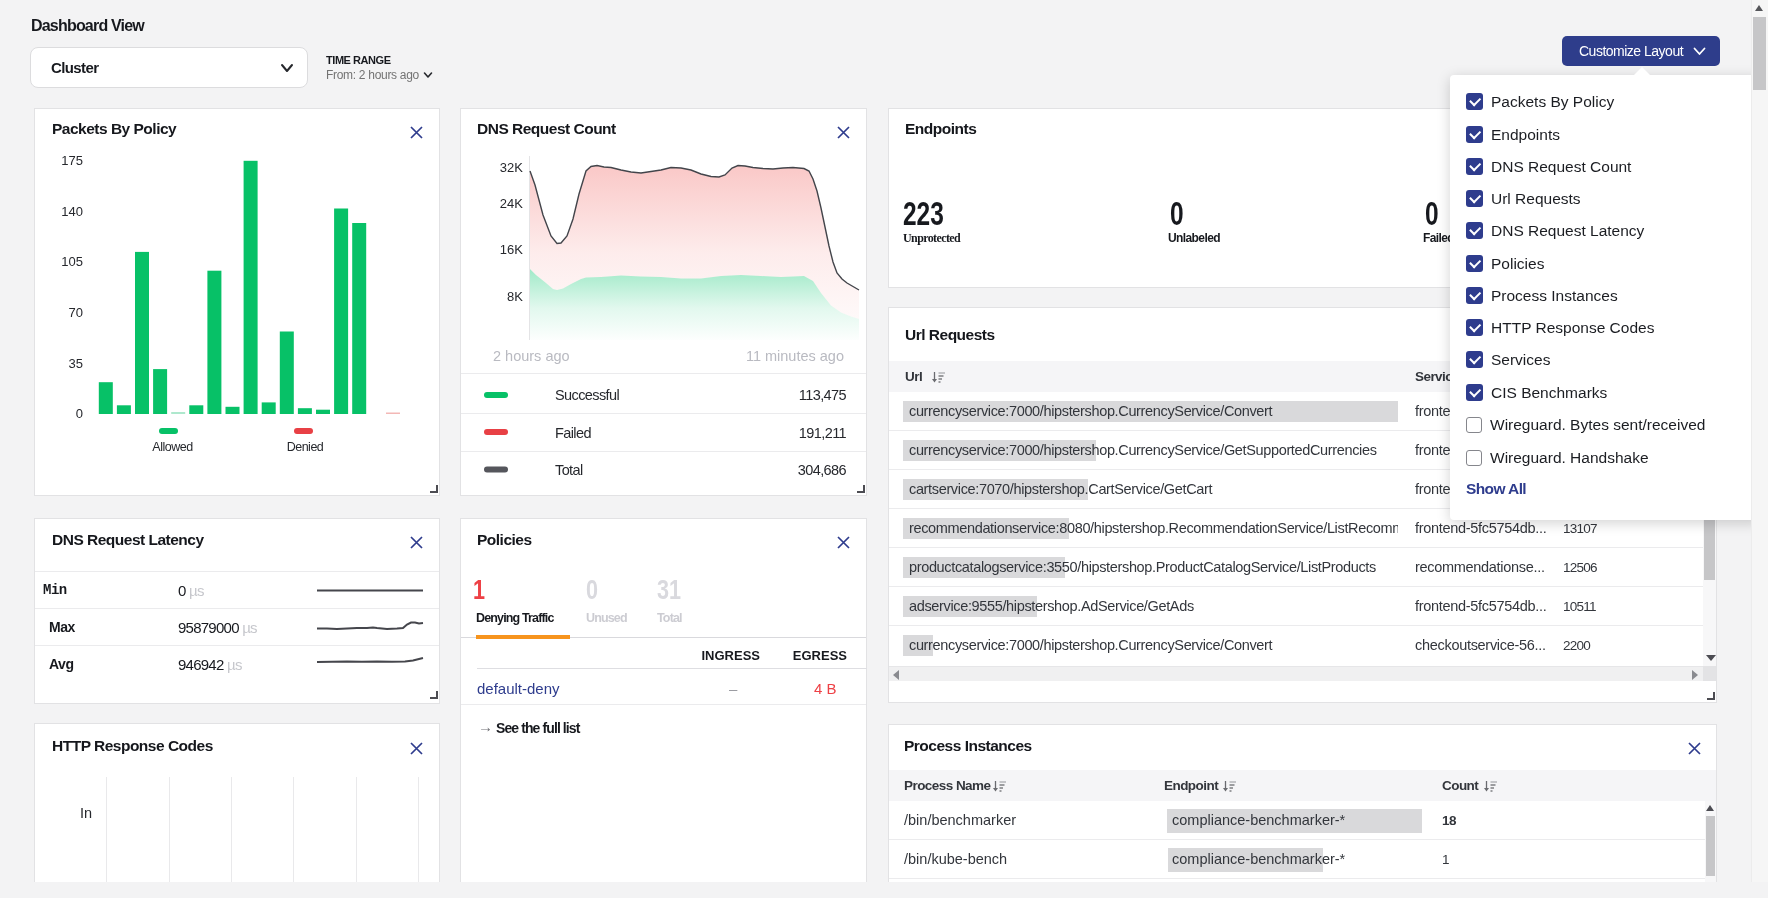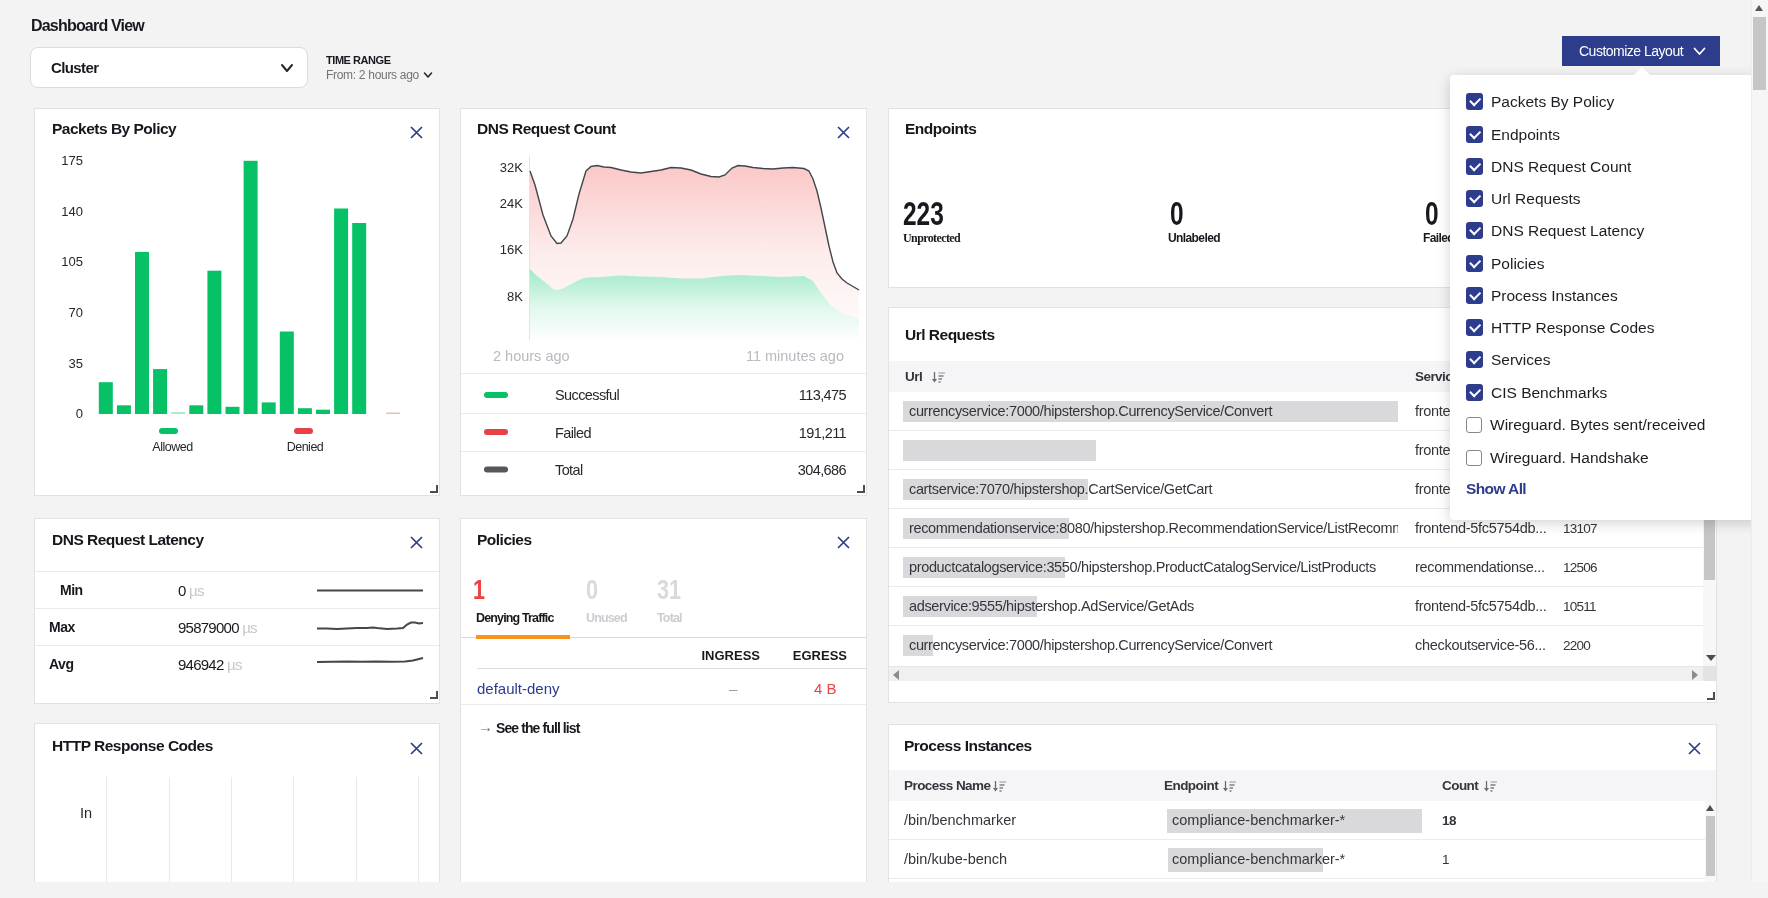--- a/index.html
+++ b/index.html
@@ -37,21 +37,21 @@
   <svg style="position:absolute;right:13px;top:14px;" width="14" height="12" viewBox="0 0 14 12">
         <polyline points="2,3 7,9 12,3" fill="none" stroke="#26282d" stroke-width="2" stroke-linecap="round" stroke-linejoin="round"></polyline>
       </svg>
 </div>
 
 <div style="position:absolute;left:326px;top:54px;font-size:11px;font-weight:bold;letter-spacing:-0.45px;">TIME RANGE</div>
 <div style="position:absolute;left:326px;top:68px;font-size:12px;letter-spacing:-0.3px;color:#737373;">From: 2 hours ago <svg width="10" height="8" viewBox="0 0 10 8" style="margin-left:1px;">
         <polyline points="1.5,2 5,6 8.5,2" fill="none" stroke="#26282d" stroke-width="1.6" stroke-linecap="round" stroke-linejoin="round"></polyline>
       </svg></div>
 
-<div style="position:absolute;left:1562px;top:36px;width:158px;height:30px;background:#2e3d8b;border-radius:0;color:#fff;">
+<div style="position:absolute;left:1562px;top:36px;width:158px;height:30px;background:#2e3d8b;border-radius:5px;color:#fff;">
   <span style="position:absolute;left:17px;top:7px;font-size:14px;letter-spacing:-0.5px;">Customize Layout</span>
   <svg style="position:absolute;right:14px;top:11px;" width="13" height="9" viewBox="0 0 13 9">
         <polyline points="1.5,1.5 6.5,7 11.5,1.5" fill="none" stroke="#fff" stroke-width="1.8" stroke-linecap="round" stroke-linejoin="round"></polyline>
       </svg>
 </div>
 
 <div class="card" id="cPackets" style="left:34px;top:108px;width:406px;height:388px;">
   <div class="ctitle" style="left:17px;top:11px;">Packets By Policy</div>
   <svg class="xclose" style="left:374px;top:16px;" viewBox="0 0 15 15">
         <path d="M2 2 L13 13 M13 2 L2 13" stroke="#2e3c8d" stroke-width="1.7"></path>
@@ -185,20 +185,21 @@
   <div class="th" style="left:674px;top:61px;">Count</div>
 
   <div class="urow" style="top:84px;">
         <span class="uhl" style="left:14px;width:495px;"></span>
         <span class="utxt">currencyservice:7000/hipstershop.CurrencyService/Convert</span>
         <span class="usvc">frontend-5fc5754db...</span>
         <span class="ucnt">20319</span>
       </div>
   <div class="urow" style="top:123px;">
         <span class="uhl" style="left:14px;width:193px;"></span>
+        <span class="utxt">currencyservice:7000/hipstershop.CurrencyService/GetSupportedCurrencies</span>
         <span class="usvc">frontend-5fc5754db...</span>
         <span class="ucnt">18591</span>
       </div>
   <div class="urow" style="top:162px;">
         <span class="uhl" style="left:14px;width:185px;"></span>
         <span class="utxt">cartservice:7070/hipstershop.CartService/GetCart</span>
         <span class="usvc">frontend-5fc5754db...</span>
         <span class="ucnt">16964</span>
       </div>
   <div class="urow" style="top:201px;">
@@ -244,21 +245,21 @@
 </div>
 
 <div class="card" id="cLatency" style="left:34px;top:518px;width:406px;height:186px;">
   <div class="ctitle" style="left:17px;top:12px;">DNS Request Latency</div>
   <svg class="xclose" style="left:374px;top:16px;" viewBox="0 0 15 15">
         <path d="M2 2 L13 13 M13 2 L2 13" stroke="#2e3c8d" stroke-width="1.7"></path>
       </svg>
   <div class="sep" style="left:0;top:52px;width:404px;"></div>
   <div class="sep" style="left:0;top:89px;width:404px;"></div>
   <div class="sep" style="left:0;top:126px;width:404px;"></div>
-  <div style="position:absolute;left:25px;top:63px;font-size:14px;letter-spacing:-0.5px;font-weight:bold;">Min</div>
+  <div style="position:absolute;left:8px;top:63px;font-size:14px;letter-spacing:-0.5px;font-weight:bold;font-family:Liberation Mono, monospace;">Min</div>
   <div style="position:absolute;left:143px;top:63px;font-size:15px;letter-spacing:-0.75px;">0 <span style="color:#c6c7cc;">µs</span></div>
   <div style="position:absolute;left:14px;top:100px;font-size:14px;letter-spacing:-0.5px;font-weight:bold;">Max</div>
   <div style="position:absolute;left:143px;top:100px;font-size:15px;letter-spacing:-0.75px;">95879000 <span style="color:#c6c7cc;">µs</span></div>
   <div style="position:absolute;left:14px;top:137px;font-size:14px;letter-spacing:-0.5px;font-weight:bold;">Avg</div>
   <div style="position:absolute;left:143px;top:137px;font-size:15px;letter-spacing:-0.75px;">946942 <span style="color:#c6c7cc;">µs</span></div>
   <svg style="position:absolute;left:282px;top:0;" width="108" height="186" viewBox="0 0 108 186">
     <path d="M0 71.5 L106 71.5" fill="none" stroke="#45464c" stroke-width="2"></path>
     <path d="M0 109.5 L10 109.5 L20 110 L30 109.5 L40 109 L50 109 L56 108.5 L60 109 L70 110 L80 109.5 L86 109 L90 105.5 L94 103.5 L98 103.5 L102 104.5 L106 104" fill="none" stroke="#45464c" stroke-width="2"></path>
     <path d="M0 143 L15 142.8 L30 142.6 L45 142.8 L60 142.6 L75 142.8 L88 142.5 L96 141.5 L102 140 L106 139" fill="none" stroke="#45464c" stroke-width="2"></path>
   </svg>

